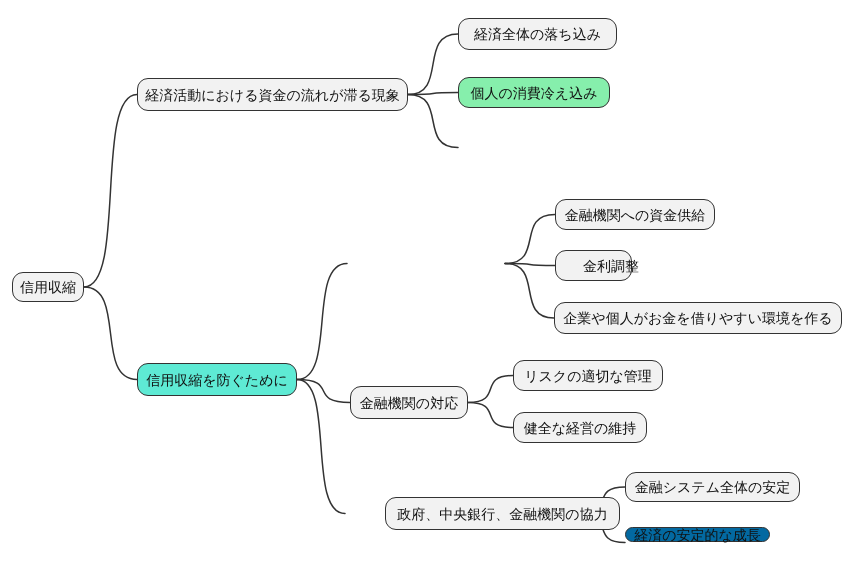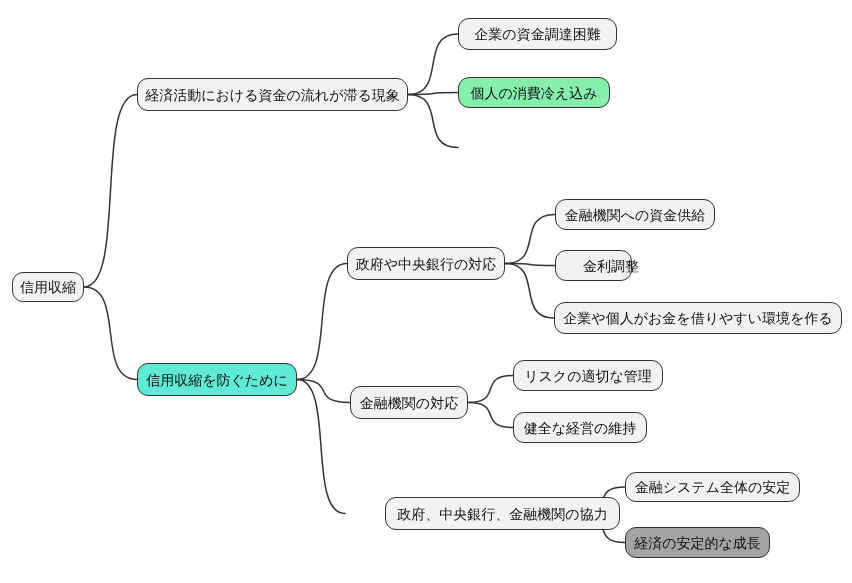--- a/index.html
+++ b/index.html
@@ -59,30 +59,27 @@
       <path d="M580,513.5 C616,513.5 589,487 625,487" stroke="#333333"></path>
       <path d="M580,513.5 C616,513.5 589,542.5 625,542.5" stroke="#333333"></path>
     </svg>
     <div class="node" style="left: 12px; top: 272px; width: 72px; height: 30px; background: rgb(242, 242, 242); border-color: rgb(51, 51, 51); color: rgb(17, 17, 17);">
       <span>信用収縮</span>
     </div>
     <div class="node" style="left: 137px; top: 78px; width: 271px; height: 33px; background: rgb(242, 242, 242); border-color: rgb(51, 51, 51); color: rgb(17, 17, 17);">
       <span>経済活動における資金の流れが滞る現象</span>
     </div>
     <div class="node" style="left: 458px; top: 18px; width: 159px; height: 32px; background: rgb(242, 242, 242); border-color: rgb(51, 51, 51); color: rgb(17, 17, 17);">
-      <span>企業の資金調達困難</span>
+      <span>経済全体の落ち込み</span>
     </div>
     <div class="node" style="left: 458px; top: 77px; width: 152px; height: 31px; background: #86efac; border-color: rgb(51, 51, 51); color: rgb(17, 17, 17);">
       <span>個人の消費冷え込み</span>
     </div>
     <div class="node" style="left: 137px; top: 363px; width: 160px; height: 33px; background: #5eead4; border-color: rgb(51, 51, 51); color: rgb(17, 17, 17);">
       <span>信用収縮を防ぐために</span>
-    </div>
-    <div class="node" style="left: 347px; top: 247px; width: 158px; height: 33px; background: rgb(242, 242, 242); border-color: rgb(51, 51, 51); color: rgb(17, 17, 17);">
-      <span>政府や中央銀行の対応</span>
     </div>
     <div class="node" style="left: 555px; top: 199px; width: 160px; height: 31px; background: rgb(242, 242, 242); border-color: rgb(51, 51, 51); color: rgb(17, 17, 17);">
       <span>金融機関への資金供給</span>
     </div>
     <div class="node" style="left: 555px; top: 250px; width: 77px; height: 31px; background: rgb(242, 242, 242); border-color: rgb(51, 51, 51); color: rgb(17, 17, 17); padding-left: 35px;">
       <span>金利調整</span>
     </div>
     <div class="node" style="left: 554px; top: 302px; width: 288px; height: 32px; background: rgb(242, 242, 242); border-color: rgb(51, 51, 51); color: rgb(17, 17, 17);">
       <span>企業や個人がお金を借りやすい環境を作る</span>
     </div>
@@ -94,16 +91,16 @@
     </div>
     <div class="node" style="left: 513px; top: 412px; width: 134px; height: 31px; background: rgb(242, 242, 242); border-color: rgb(51, 51, 51); color: rgb(17, 17, 17); text-align: right;">
       <span>健全な経営の維持</span>
     </div>
     <div class="node" style="left: 345px; top: 497px; width: 235px; height: 33px; background: rgb(242, 242, 242); border-color: rgb(51, 51, 51); color: rgb(17, 17, 17); margin-left: 40px;">
       <span>政府、中央銀行、金融機関の協力</span>
     </div>
     <div class="node" style="left: 625px; top: 472px; width: 175px; height: 30px; background: rgb(242, 242, 242); border-color: rgb(51, 51, 51); color: rgb(17, 17, 17);">
       <span>金融システム全体の安定</span>
     </div>
-    <div class="node" style="left: 625px; top: 527px; width: 145px; height: 31px; background: #a3a3a3; border-color: rgb(51, 51, 51); color: rgb(17, 17, 17);">
+    <div class="node" style="left: 625px; top: 527px; width: 145px; height: 15px; background: #0369a1; border-color: rgb(51, 51, 51); color: rgb(17, 17, 17);">
       <span>経済の安定的な成長</span>
     </div>
   </div>
 
 </body></html>

